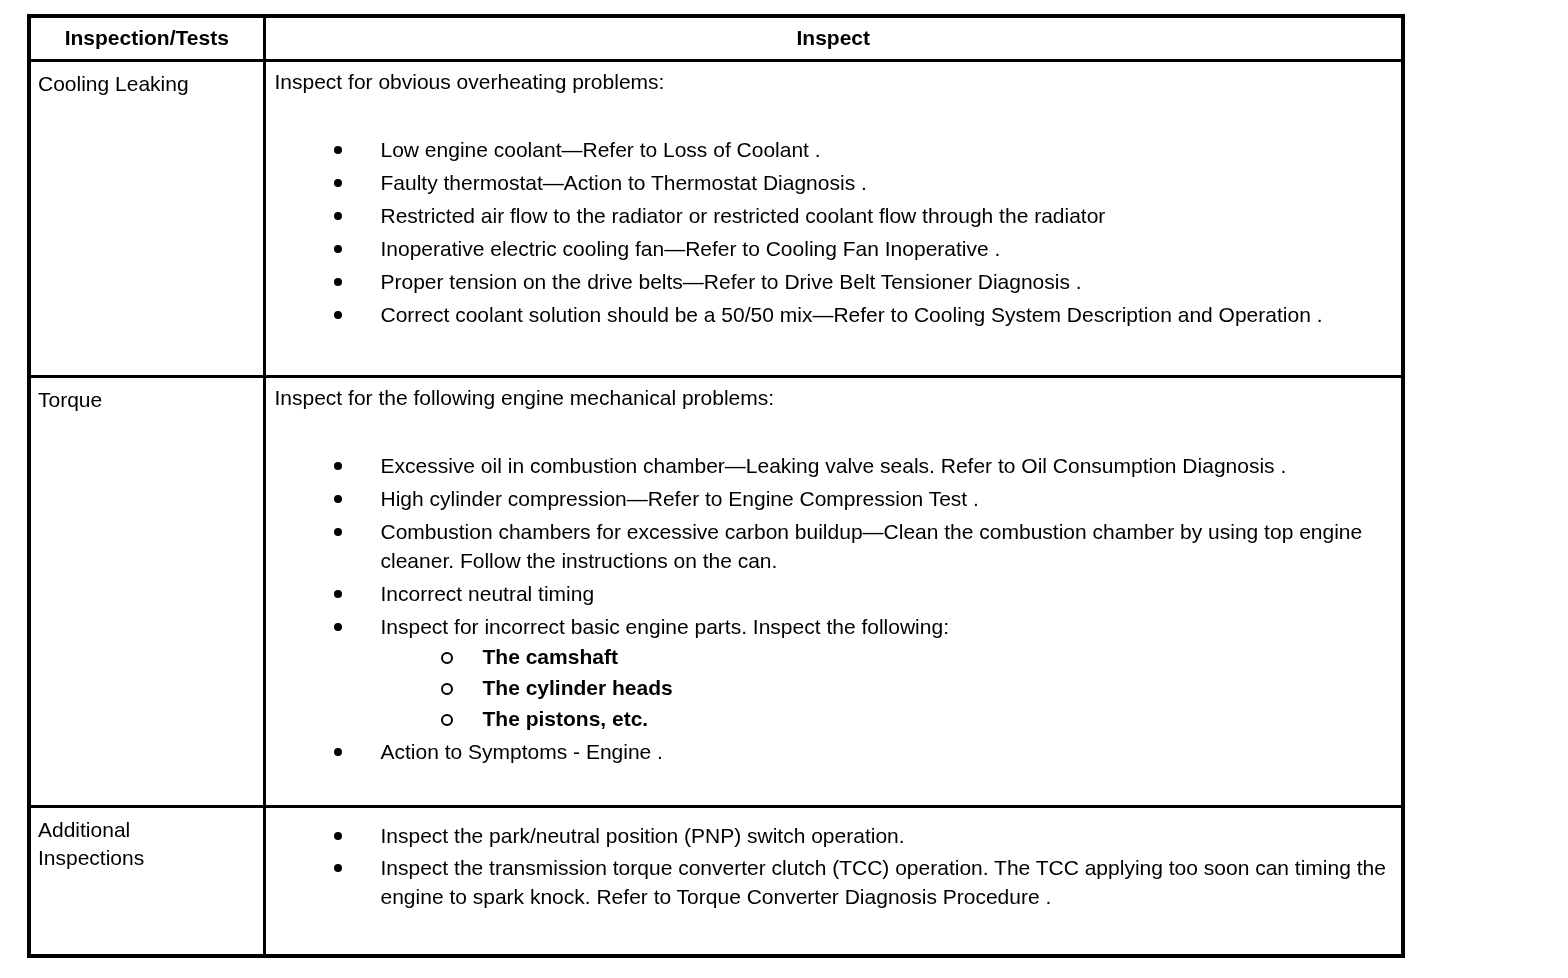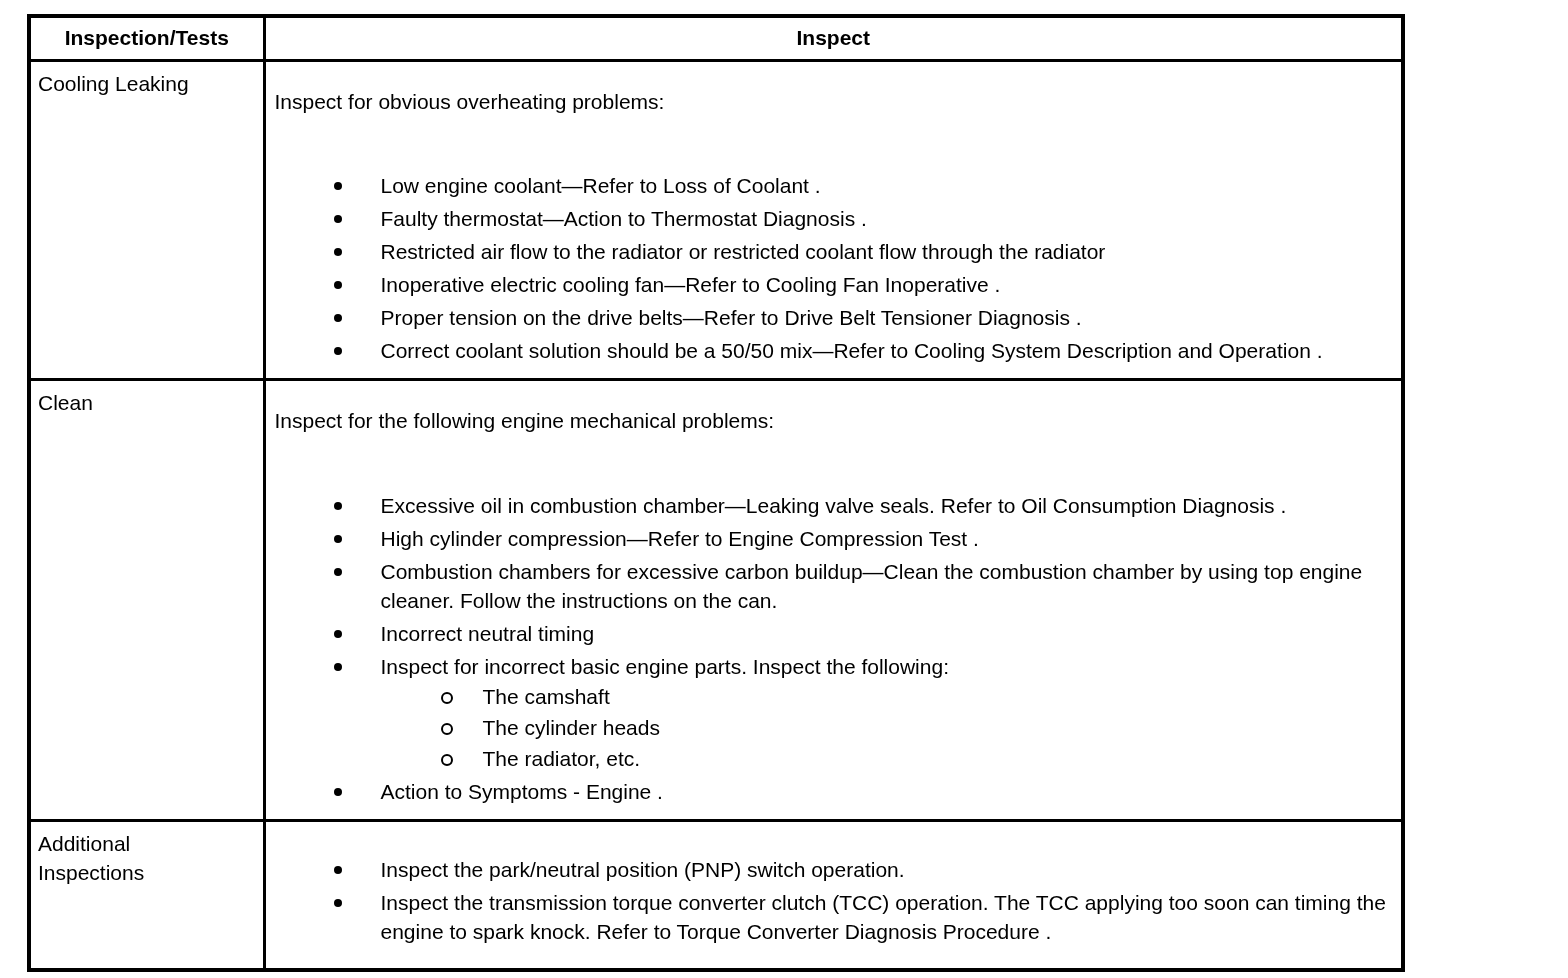--- a/index.html
+++ b/index.html
@@ -28,31 +28,31 @@
     font-weight: bold;
     text-align: center;
     padding: 8px 6px;
     height: 44px;
     vertical-align: middle;
   }
   td {
     vertical-align: top;
     font-size: 21px;
     line-height: 1.38;
-    padding: 24px 10px 8px 8px;
+    padding: 4px 10px 8px 8px;
   }
   td.label-cell { padding: 8px 6px 8px 7px; }
   .label-text { max-width: 175px; }
   tr.row-1 td { height: 316px; }
   tr.row-2 td { height: 430px; }
   tr.row-3 td { height: 150px; }
   .intro { margin: 2px 0 0 1px; }
   ul.bullets {
     list-style: none;
-    margin: 56px 0 0 0;
+    margin: 40px 0 0 0;
     padding: 0 0 0 60px;
   }
   ul.bullets > li {
     position: relative;
     padding-left: 47px;
     margin-bottom: 4px;
   }
   ul.bullets > li::before {
     content: "";
     position: absolute;
@@ -65,20 +65,21 @@
   }
   ul.subbullets {
     list-style: none;
     margin: 1px 0 0 0;
     padding: 0 0 0 60px;
   }
   ul.subbullets > li {
     position: relative;
     padding-left: 42px;
     margin-bottom: 2px;
+    font-weight: bold;
   }
   ul.subbullets > li::before {
     content: "";
     position: absolute;
     left: 0;
     top: 9px;
     width: 8px;
     height: 8px;
     background: transparent;
     border: 2px solid #000;
@@ -115,35 +116,35 @@
             <li>Restricted air flow to the radiator or restricted coolant flow through the radiator</li>
             <li>Inoperative electric cooling fan—Refer to Cooling Fan Inoperative .</li>
             <li>Proper tension on the drive belts—Refer to Drive Belt Tensioner Diagnosis .</li>
             <li>Correct coolant solution should be a 50/50 mix—Refer to Cooling System Description and Operation .</li>
           </ul>
         </td>
       </tr>
 
       <tr class="row-2">
         <td class="label-cell">
-          <div class="label-text">Clean</div>
+          <div class="label-text">Torque</div>
         </td>
         <td class="action-cell">
           <div class="intro">Inspect for the following engine mechanical problems:</div>
           <ul class="bullets">
             <li>Excessive oil in combustion chamber—Leaking valve seals. Refer to Oil Consumption Diagnosis .</li>
             <li>High cylinder compression—Refer to Engine Compression Test .</li>
             <li>Combustion chambers for excessive carbon buildup—Clean the combustion chamber by using top engine cleaner. Follow the instructions on the can.</li>
             <li>Incorrect neutral timing</li>
             <li>
               <span>Inspect for incorrect basic engine parts. Inspect the following:</span>
               <ul class="subbullets">
                 <li>The camshaft</li>
                 <li>The cylinder heads</li>
-                <li>The radiator, etc.</li>
+                <li>The pistons, etc.</li>
               </ul>
             </li>
             <li>Action to Symptoms - Engine .</li>
           </ul>
         </td>
       </tr>
 
       <tr class="row-3">
         <td class="label-cell">
           <div class="label-text">Additional Inspections</div>

